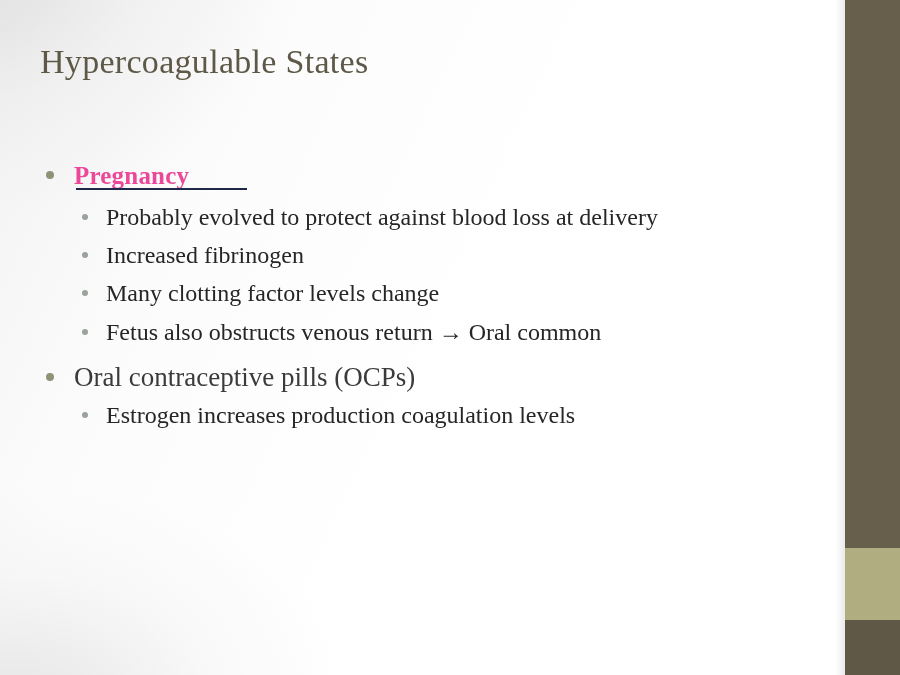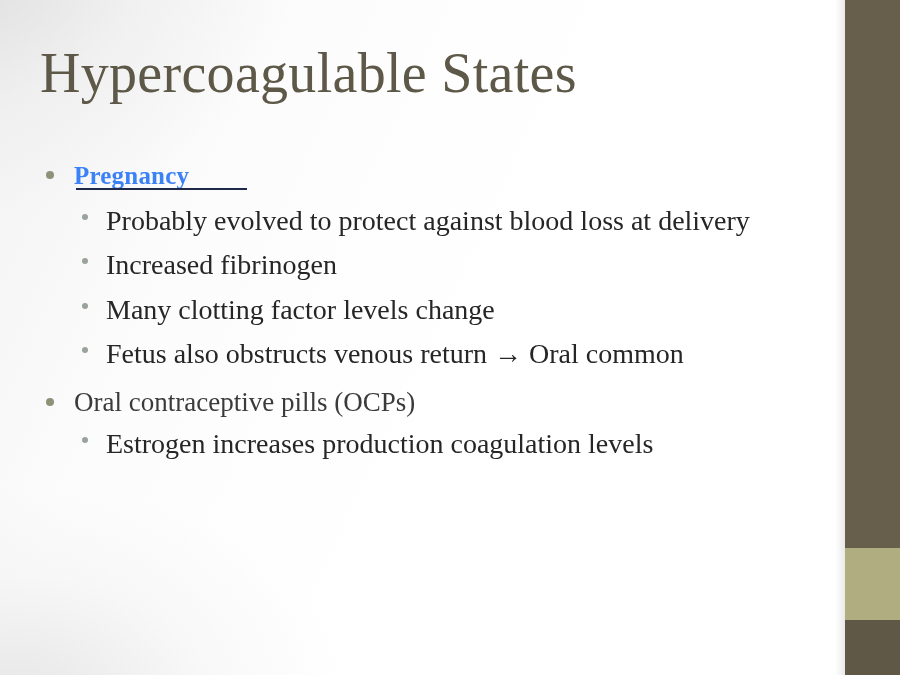--- a/index.html
+++ b/index.html
@@ -53,21 +53,21 @@
     width: 10px;
     height: 675px;
     background: linear-gradient(90deg, #ffffff 0%, #f4f4f4 55%, #e9e9e9 100%);
   }
 
   
   .title {
     position: absolute;
     left: 40px;
     top: 44px;
-    font-size: 56px;
+    font-size: 34px;
     line-height: 1.05;
     color: #5d5847;
     letter-spacing: 0.3px;
     white-space: nowrap;
   }
 
   .body-list {
     position: absolute;
     left: 40px;
     top: 158px;
@@ -85,21 +85,21 @@
   .lvl1 .dot {
     position: absolute;
     left: 6px;
     top: 13px;
     width: 8px;
     height: 8px;
     border-radius: 50%;
     background: #8d9278;
   }
   .lvl1.accent .label {
-    color: #3b82f6;
+    color: #ec4899;
     font-weight: bold;
     font-size: 25px;
     letter-spacing: 0.2px;
   }
   .lvl1.accent {
     margin-bottom: 6px;
   }
   .underline-rule {
     position: absolute;
     left: 36px;
@@ -109,21 +109,21 @@
     background: #1f2a4a;
   }
 
   .lvl2-group {
     margin: 0 0 0 0;
   }
   .lvl2 {
     position: relative;
     padding-left: 66px;
     margin: 0 0 1px 0;
-    font-size: 28px;
+    font-size: 24px;
     line-height: 1.55;
     color: #262626;
   }
   .lvl2 .dot {
     position: absolute;
     left: 42px;
     top: 15px;
     width: 6px;
     height: 6px;
     border-radius: 50%;

